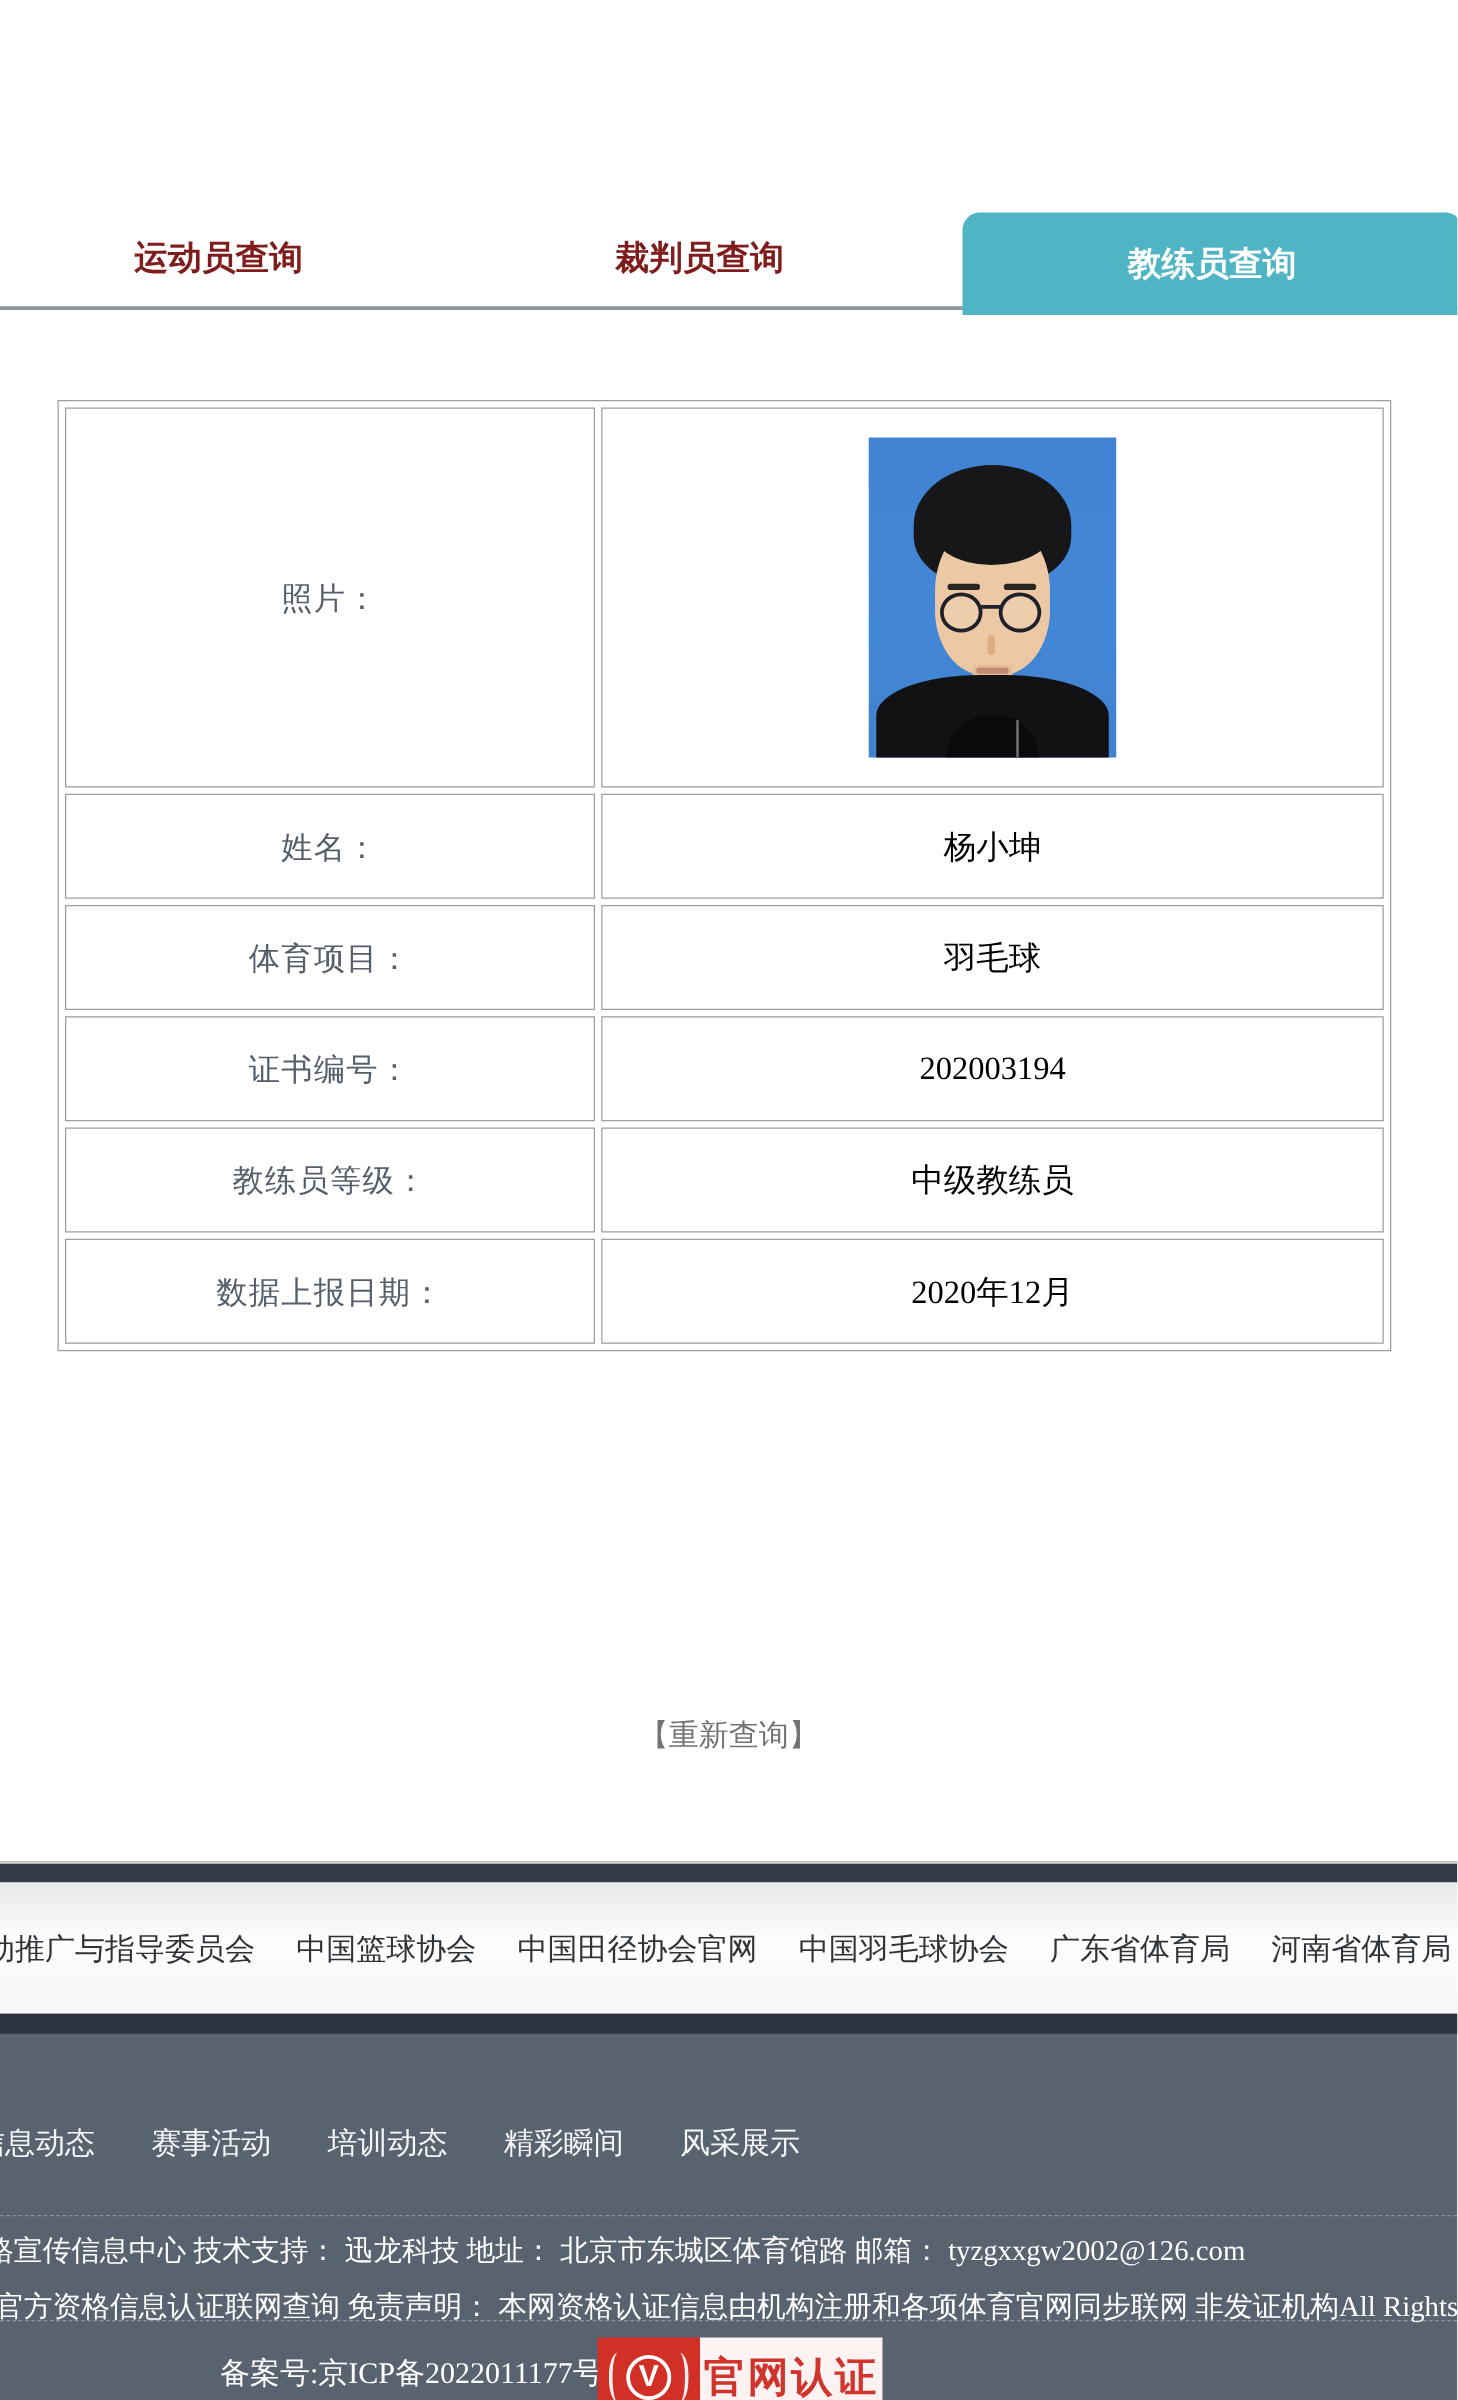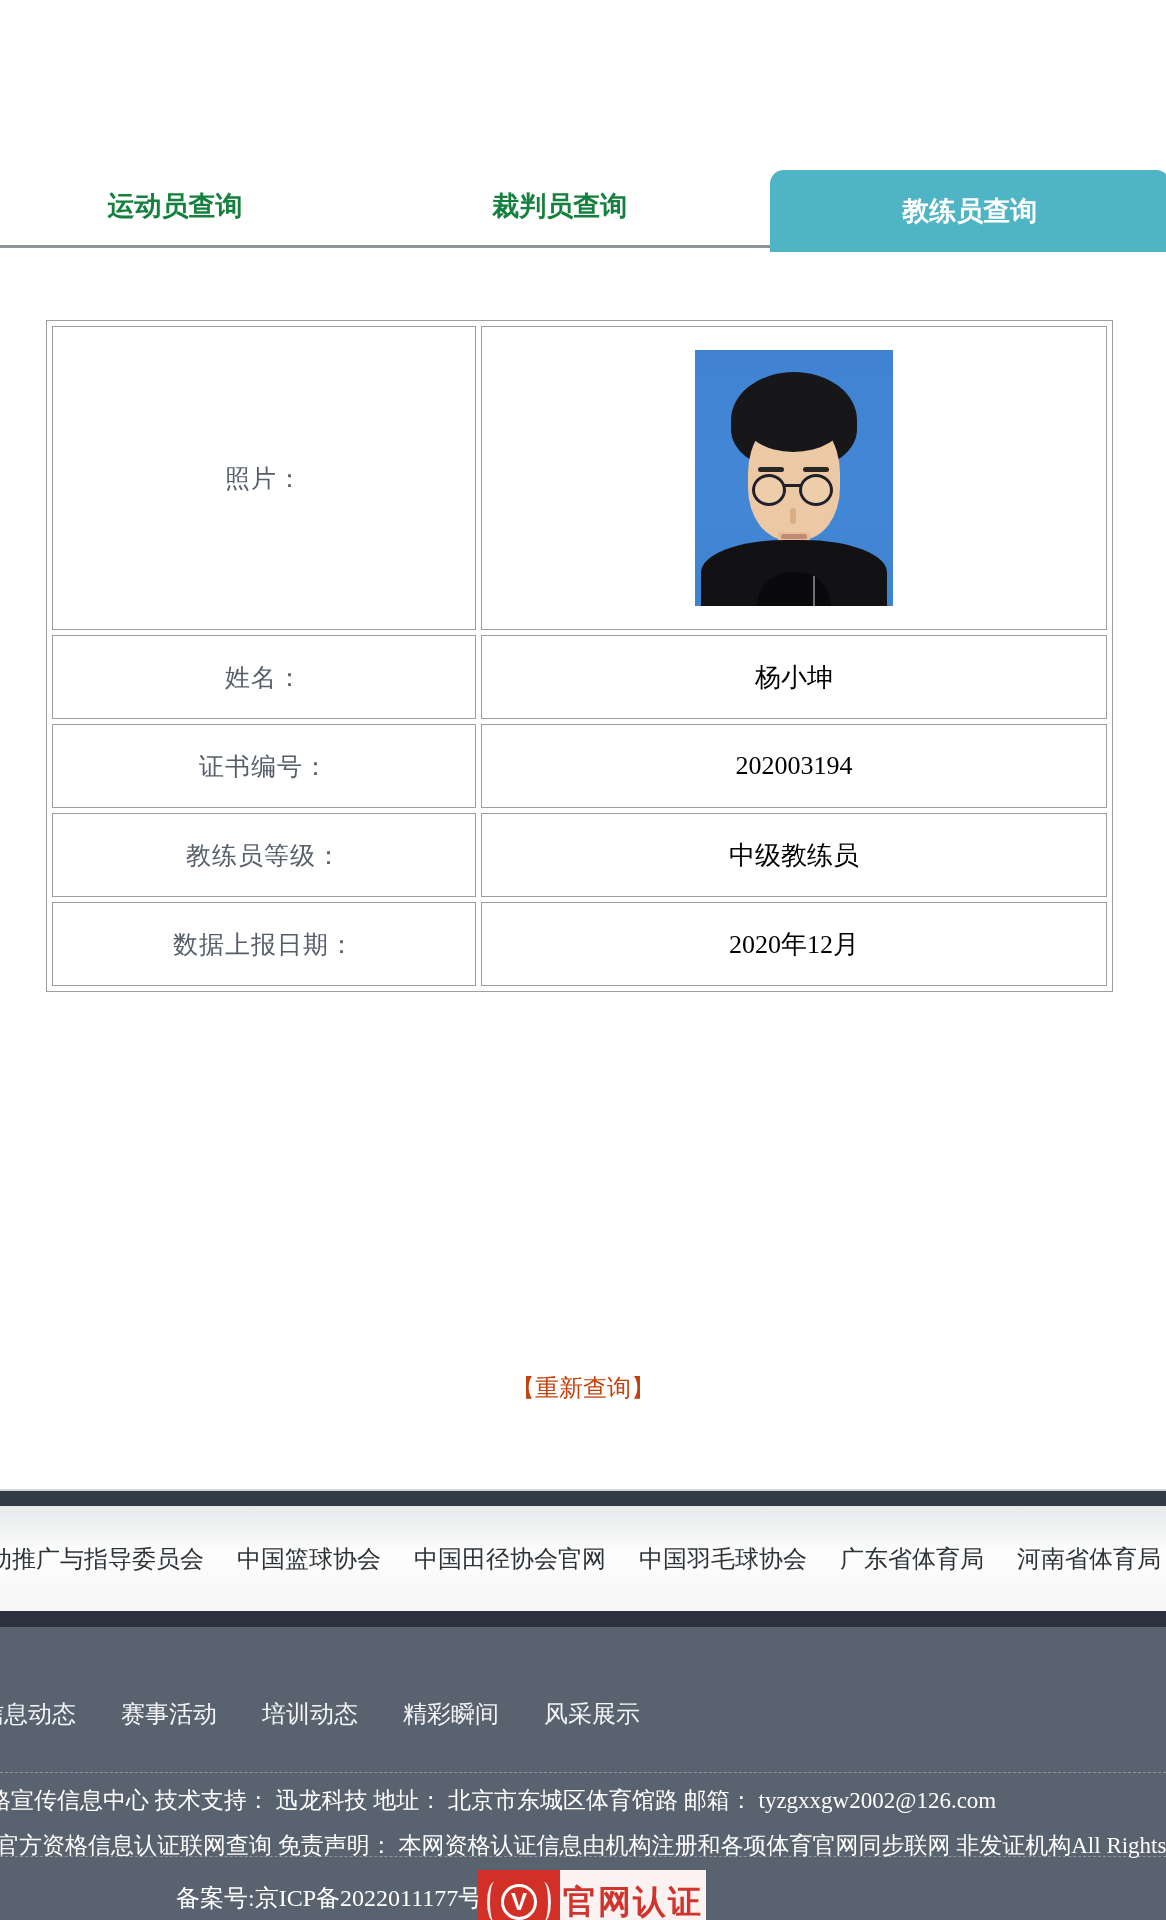--- a/index.html
+++ b/index.html
@@ -9,21 +9,21 @@
   }
 
   
   .tabbar {
     position:absolute; top:0; left:0; width:1166px; height:248px;
     display:flex; align-items:flex-end;
     border-bottom:3px solid #8d949b; box-sizing:border-box;
   }
   .tab {
     display:flex; align-items:center; justify-content:center;
-    font-size:27px; font-weight:bold; color:#15803d;
+    font-size:27px; font-weight:bold; color:#7f1d1d;
     height:78px; cursor:pointer;
   }
   .tab-1 { flex:0 0 30%; }
   .tab-2 { flex:0 0 36%; }
   .tab-active {
     flex:1 1 auto;
     background:#4fb4c4; color:#ffffff;
     border-radius:14px 14px 0 0;
     height:82px; margin-bottom:-7px; margin-right:-4px;
   }
@@ -84,21 +84,21 @@
   }
   .ph-shirt {
     position:absolute; bottom:0; left:62px; width:74px; height:34px;
     background:#0a0a0c; border-radius:40px 40px 0 0;
   }
   .ph-zip { position:absolute; bottom:0; left:118px; width:2px; height:30px; background:#6f6f74; }
 
   
   .requery {
     position:absolute; top:1372px; left:0; width:1166px;
-    text-align:center; font-size:24px; color:#c2410c; cursor:pointer;
+    text-align:center; font-size:24px; color:#737373; cursor:pointer;
   }
 
   
   .divider-bar {
     position:absolute; top:1489px; left:0; width:1166px; height:17px;
     background:#323a46; border-top:2px solid #d2d6d9; box-sizing:border-box;
   }
   .partner-band {
     position:absolute; top:1506px; left:0; width:1166px; height:105px;
     background:linear-gradient(180deg,#e7e9ea 0%,#fdfdfd 45%,#f6f6f6 100%);
@@ -192,20 +192,24 @@
             <div class="ph-shirt"></div>
             <div class="ph-zip"></div>
           </div>
         </td>
       </tr>
       <tr>
         <td class="cell-label">姓名：</td>
         <td class="cell-value">杨小坤</td>
       </tr>
       <tr>
+        <td class="cell-label">体育项目：</td>
+        <td class="cell-value">羽毛球</td>
+      </tr>
+      <tr>
         <td class="cell-label">证书编号：</td>
         <td class="cell-value">202003194</td>
       </tr>
       <tr>
         <td class="cell-label">教练员等级：</td>
         <td class="cell-value">中级教练员</td>
       </tr>
       <tr>
         <td class="cell-label">数据上报日期：</td>
         <td class="cell-value">2020年12月</td>

